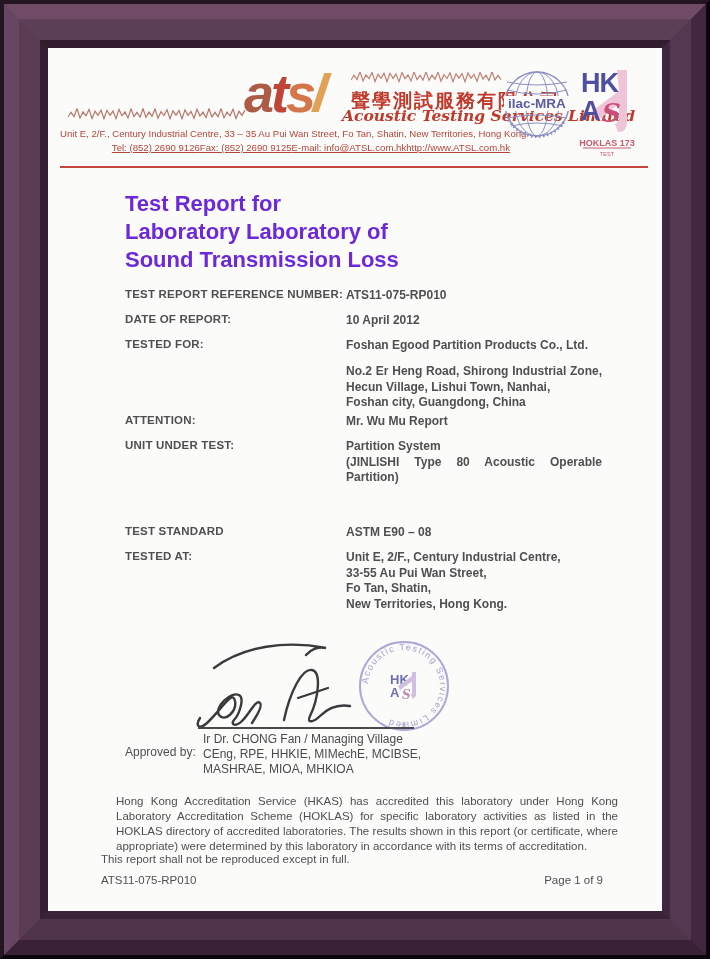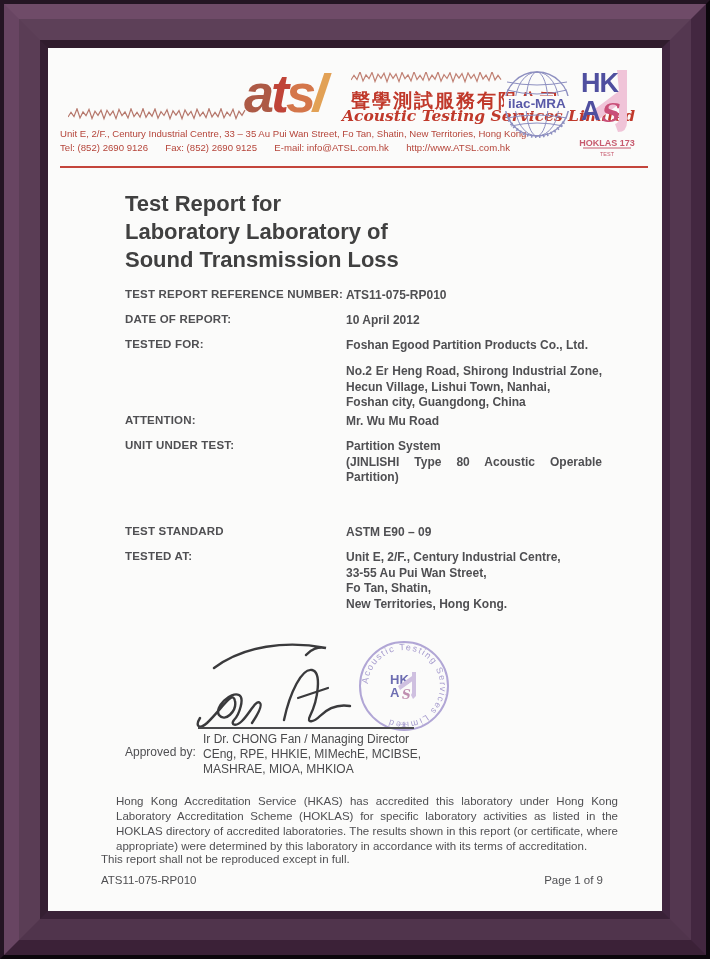--- a/index.html
+++ b/index.html
@@ -12,26 +12,26 @@
   .frame-bevel2{position:absolute;inset:36px;border:8px solid;border-color:#301c2d #412640 #3a2238 #351f32;}
   .page{position:absolute;inset:44px;background:#fbfbfa;overflow:hidden;}
   
   .atsl-logo{position:absolute;left:196px;top:16px;font-size:54px;font-weight:bold;font-style:italic;letter-spacing:-3px;line-height:58px;}
   .atsl-logo span{display:inline-block;}
   .l-a{color:#ad5a46;} .l-t{color:#c04438;} .l-s{color:#d4764a;} .l-l{color:#e2a155;transform:skewX(-8deg);}
   .zig{position:absolute;}
   .name-zh{position:absolute;left:303px;top:40px;width:200px;font-size:19px;font-weight:bold;color:#c0392b;letter-spacing:2px;white-space:nowrap;}
   .name-en{position:absolute;left:294px;top:58px;width:220px;font-size:15.5px;font-weight:bold;font-style:italic;color:#c0392b;font-family:"DejaVu Serif",serif;white-space:nowrap;}
   .hdr-address{position:absolute;left:12px;top:80px;width:450px;font-size:9.6px;color:#b5453a;text-align:center;white-space:nowrap;}
-  .hdr-contact{position:absolute;left:12px;top:94px;width:450px;display:flex;justify-content:space-between;font-size:9.6px;color:#b5453a;}
+  .hdr-contact{position:absolute;left:12px;top:94px;width:450px;display:flex;justify-content:flex-end;font-size:9.6px;color:#b5453a;text-decoration:underline;}
   .red-rule{position:absolute;left:12px;top:118px;width:588px;height:2px;background:#c4453c;}
   .ilac{position:absolute;left:453px;top:20px;}
   .hkas{position:absolute;left:531px;top:14px;}
   
-  .title{position:absolute;left:77px;top:142px;font-size:22px;font-weight:bold;color:#404040;line-height:28px;}
+  .title{position:absolute;left:77px;top:142px;font-size:22px;font-weight:bold;color:#6d28d9;line-height:28px;}
   
   .row{position:absolute;left:0;width:100%;}
   .flabel{position:absolute;left:77px;font-size:11.5px;font-weight:bold;color:#4f4f52;letter-spacing:.2px;text-align:center;}
   .fvalue{position:absolute;left:298px;width:256px;font-size:12px;font-weight:bold;color:#4f4f52;line-height:15.5px;}
   .fvalue div{white-space:nowrap;}
   .fvalue div.just{white-space:normal;text-align:justify;text-align-last:justify;}
   
   .approved{position:absolute;left:77px;top:673px;font-size:12px;color:#4f4f52;margin-top:24px;}
   .sig-svg{position:absolute;left:138px;top:586px;}
   .sig-line{position:absolute;left:150px;top:679px;width:216px;height:2px;background:#4a4a4c;}
@@ -120,35 +120,35 @@
         <div class="flabel"></div>
         <div class="fvalue">
           <div class="just">No.2 Er Heng Road, Shirong Industrial Zone,</div>
           <div>Hecun Village, Lishui Town, Nanhai,</div>
           <div>Foshan city, Guangdong, China</div>
         </div>
       </div>
       <div class="row" style="top:366px">
         <div class="flabel">ATTENTION:</div>
         <div class="fvalue">
-            <div>Mr. Wu Mu Road</div>
+            <div>Mr. Wu Mu Report</div>
           </div>
       </div>
       <div class="row" style="top:391px">
         <div class="flabel">UNIT UNDER TEST:</div>
         <div class="fvalue">
           <div>Partition System</div>
           <div class="just">(JINLISHI Type 80 Acoustic Operable</div>
           <div>Partition)</div>
         </div>
       </div>
       <div class="row" style="top:477px">
         <div class="flabel">TEST STANDARD</div>
         <div class="fvalue">
-            <div>ASTM E90 – 09</div>
+            <div>ASTM E90 – 08</div>
           </div>
       </div>
       <div class="row" style="top:502px">
         <div class="flabel">TESTED AT:</div>
         <div class="fvalue">
           <div>Unit E, 2/F., Century Industrial Centre,</div>
           <div>33-55 Au Pui Wan Street,</div>
           <div>Fo Tan, Shatin,</div>
           <div>New Territories, Hong Kong.</div>
         </div>
@@ -170,21 +170,21 @@
           <textPath href="#stc" startOffset="2">Acoustic  Testing  Services  Limited</textPath>
         </text>
         <text x="50" y="92" text-anchor="middle" font-size="9" fill="#9b8fc8">✳</text>
         <text x="36" y="48" font-size="13" font-weight="bold" fill="#5a5aa8" font-family="Liberation Sans, sans-serif">HK</text>
         <text x="36" y="61" font-size="13" font-weight="bold" fill="#5a5aa8" font-family="Liberation Sans, sans-serif">A</text>
         <text x="48" y="63" font-size="12" font-weight="bold" font-style="italic" fill="#b77fa6" font-family="DejaVu Serif, serif">S</text>
         <path d="M58 36 l4 0 0 24 -3 3 -2 -4 1 -2 z M44 50 l14 -10 2 4 -14 10 z" fill="#c9b8dd"></path>
       </svg>
       <div class="sig-line"></div>
       <div class="sig-name">
-        <div>Ir Dr. CHONG Fan / Managing Director</div>
+        <div>Ir Dr. CHONG Fan / Managing Village</div>
         <div>CEng, RPE, HHKIE, MIMechE, MCIBSE,</div>
         <div>MASHRAE, MIOA, MHKIOA</div>
       </div>
 
       <div class="accred">Hong Kong Accreditation Service (HKAS) has accredited this laboratory under Hong Kong Laboratory Accreditation Scheme (HOKLAS) for specific laboratory activities as listed in the HOKLAS directory of accredited laboratories. The results shown in this report (or certificate, where appropriate) were determined by this laboratory in accordance with its terms of accreditation.</div>
       <div class="note">This report shall not be reproduced except in full.</div>
       <div class="foot-row">
         <span>ATS11-075-RP010</span>
         <span>Page 1 of 9</span>
       </div>

